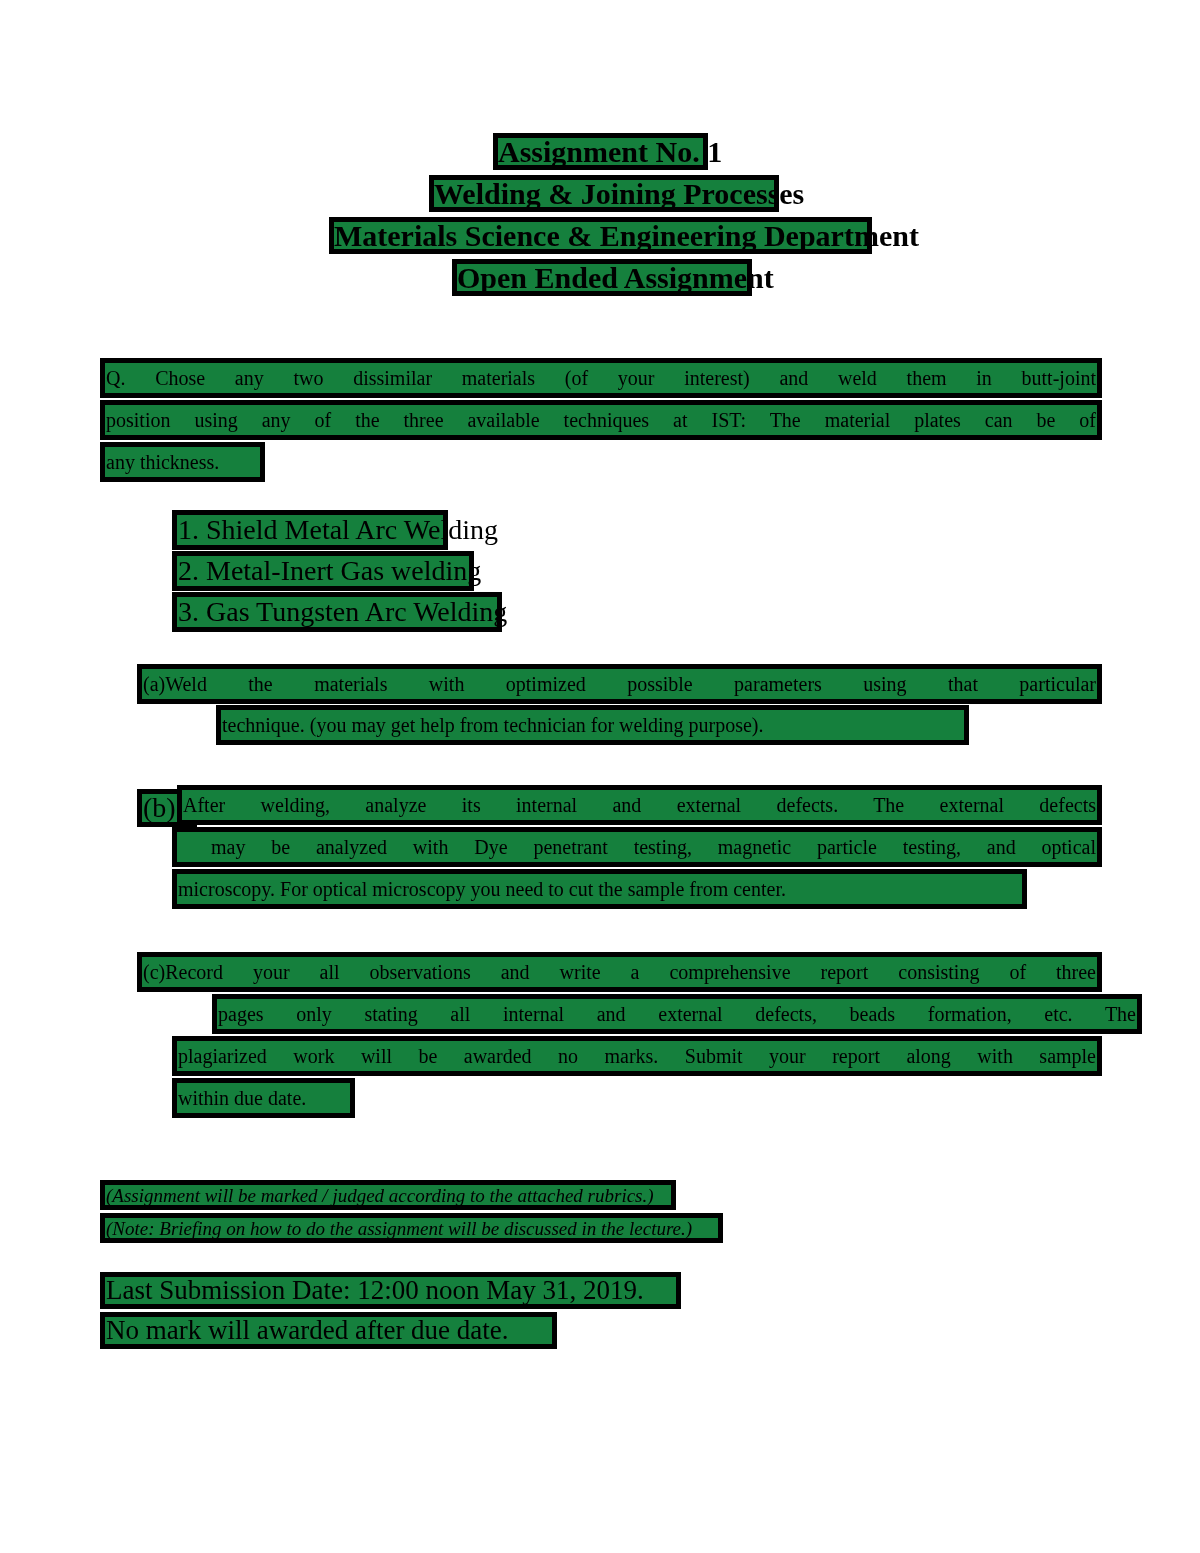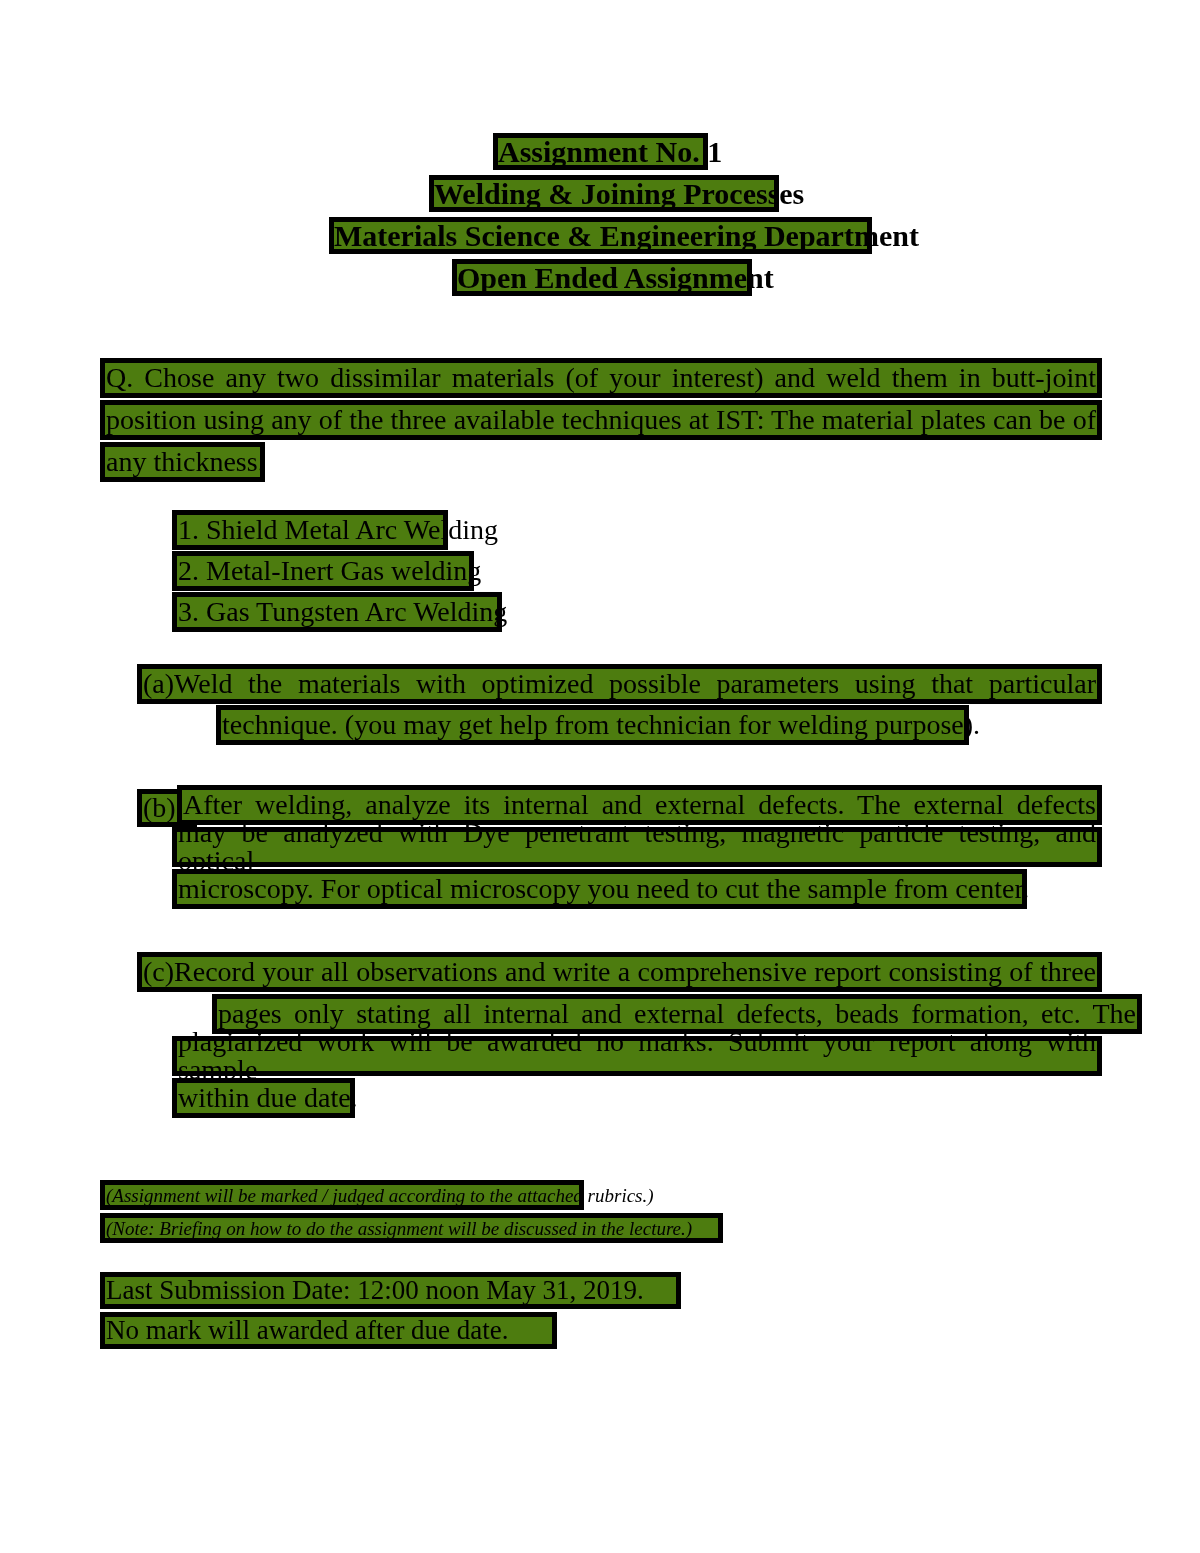--- a/index.html
+++ b/index.html
@@ -24,21 +24,21 @@
     width: 1200px;
     height: 1553px;
     background: #ffffff;
   }
 
   
   .ocr-line {
     position: absolute;
     box-sizing: border-box;
     border: 5px solid #000000;
-    background: #4d7c0f;
+    background: #15803d;
     display: flex;
     align-items: center;
     white-space: nowrap;
     overflow: visible;
     line-height: 1;
   }
   .ocr-line > span {
     display: block;
     width: 100%;
     padding: 0 1px;
@@ -47,21 +47,21 @@
   
   .hdr {
     font-weight: bold;
     font-size: 30px;
     justify-content: center;
   }
   .hdr > span { text-align: center; }
 
   
   .body-line {
-    font-size: 28px;
+    font-size: 20px;
     font-weight: normal;
   }
   
   .just > span {
     text-align: justify;
     text-align-last: justify;
     white-space: normal;
   }
   .left > span {
     text-align: left;
@@ -140,21 +140,21 @@
   </div>
 
   <div class="ocr-line label-box" style="left:137px; top:789px; width:60px; height:38px;">
     <span>(b)</span>
   </div>
 
   <div class="ocr-line body-line just" style="left:177px; top:785px; width:925px; height:40px;">
     <span>After welding, analyze its internal and external defects. The external defects</span>
   </div>
 
-  <div class="ocr-line body-line just" style="left:172px; top:827px; width:930px; height:40px;">
+  <div class="ocr-line body-line just" style="left:172px; top:827px; width:930px; height:40px;padding-left:33px;">
     <span>may be analyzed with Dye penetrant testing, magnetic particle testing, and optical</span>
   </div>
 
   <div class="ocr-line body-line left" style="left:172px; top:869px; width:855px; height:40px;">
     <span>microscopy. For optical microscopy you need to cut the sample from center.</span>
   </div>
 
   <div class="ocr-line body-line just" style="left:137px; top:952px; width:965px; height:40px;">
     <span>(c)Record your all observations and write a comprehensive report consisting of three</span>
   </div>
@@ -164,21 +164,21 @@
   </div>
 
   <div class="ocr-line body-line just" style="left:172px; top:1036px; width:930px; height:40px;">
     <span>plagiarized work will be awarded no marks. Submit your report along with sample</span>
   </div>
 
   <div class="ocr-line body-line left" style="left:172px; top:1078px; width:183px; height:40px;">
     <span>within due date.</span>
   </div>
 
-  <div class="ocr-line note-line left" style="left:100px; top:1180px; width:484px; height:30px;">
+  <div class="ocr-line note-line left" style="left:100px; top:1180px; width:576px; height:30px;">
     <span>(Assignment will be marked / judged according to the attached rubrics.)</span>
   </div>
 
   <div class="ocr-line note-line left" style="left:100px; top:1213px; width:623px; height:30px;">
     <span>(Note: Briefing on how to do the assignment will be discussed in the lecture.)</span>
   </div>
 
   <div class="ocr-line foot-line left" style="left:100px; top:1272px; width:581px; height:37px;">
     <span>Last Submission Date: 12:00 noon May 31, 2019.</span>
   </div>

